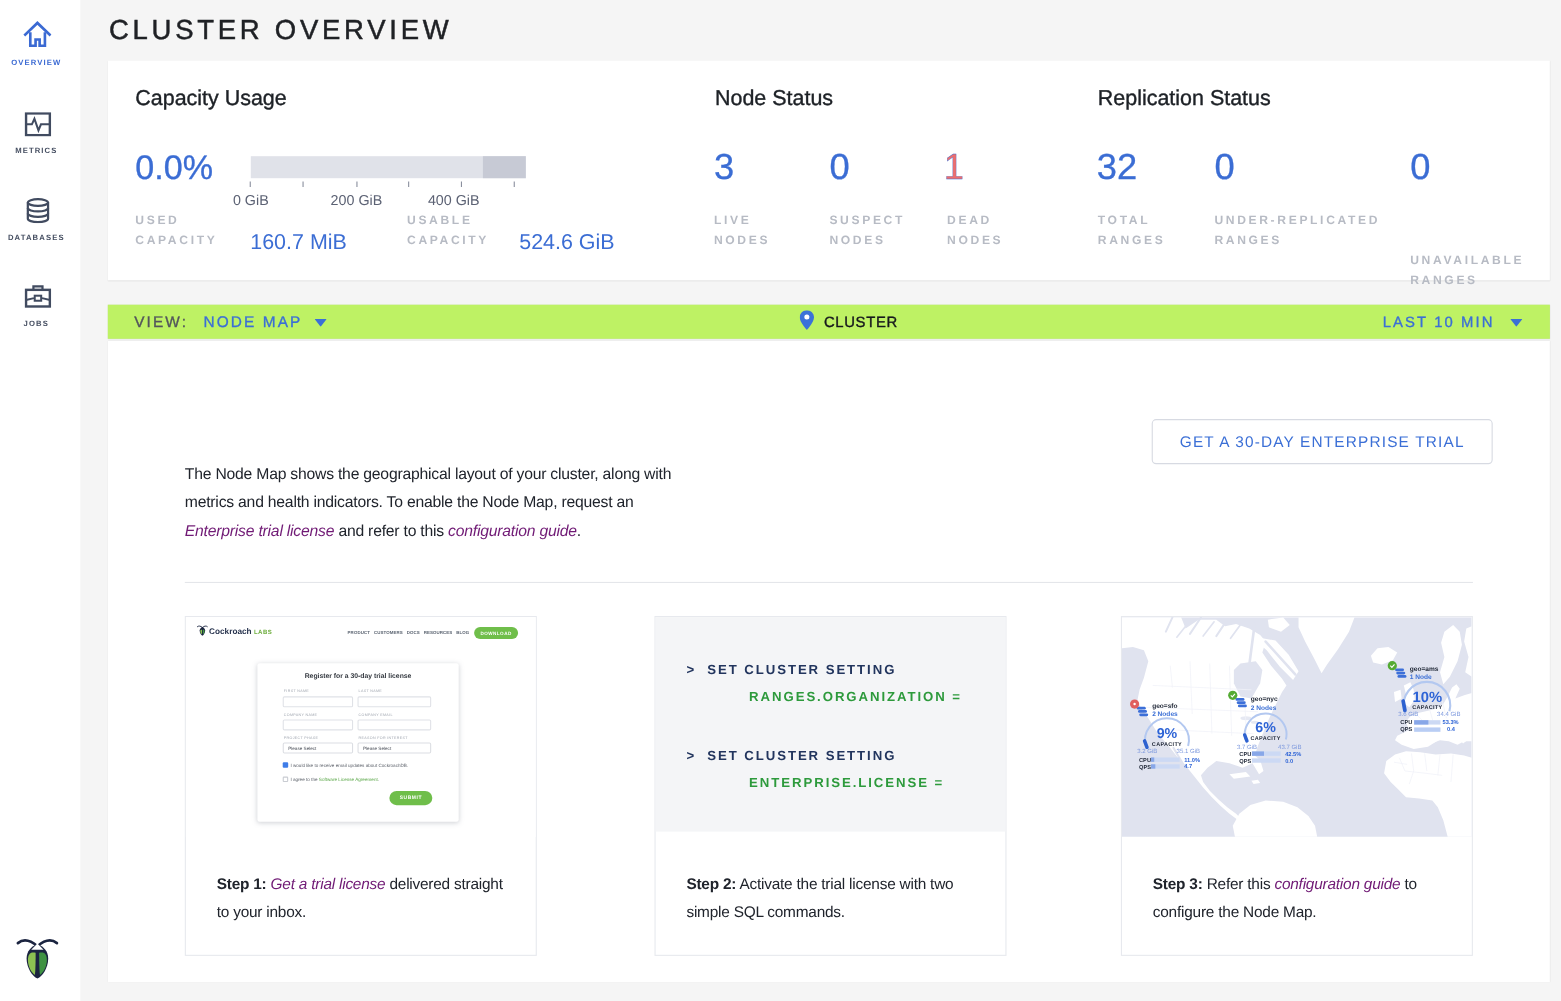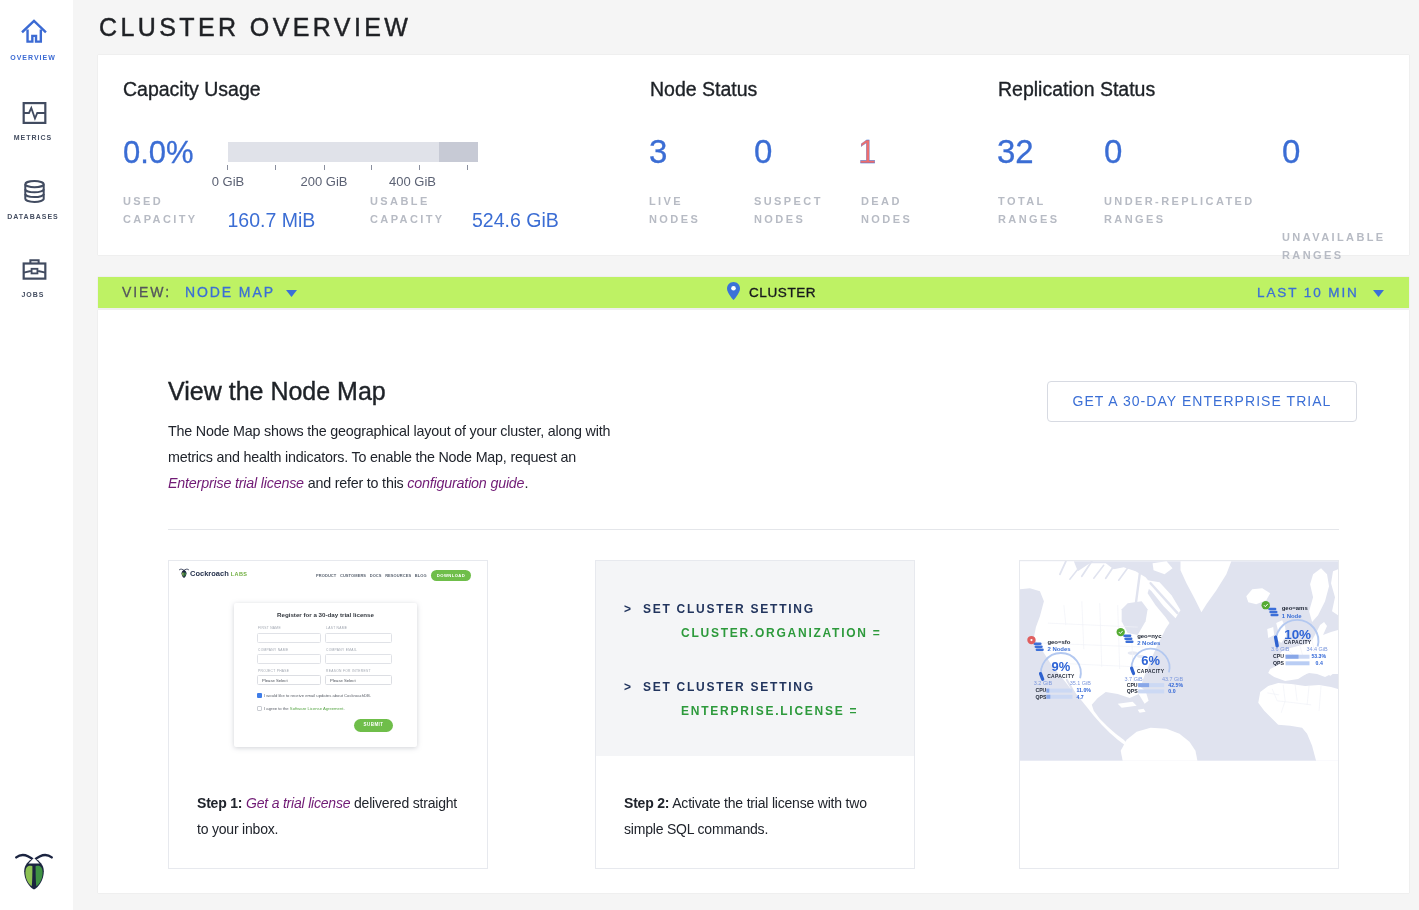--- a/index.html
+++ b/index.html
@@ -117,21 +117,20 @@
     <circle cx="6.5" cy="6.2" r="2.3" fill="#fff"></circle>
   </svg>
   <div class="abs" style="left:651px;top:7.5px;font-size:13.5px;font-weight:400;letter-spacing:0.6px;color:#17191d;-webkit-text-stroke:0.35px #17191d;">CLUSTER</div>
   <div class="abs" style="left:1159px;top:7.5px;font-size:13.5px;font-weight:400;letter-spacing:1.9px;-webkit-text-stroke:0.3px #3b6fd6;color:#3b6fd6;">LAST 10 MIN</div>
   <svg class="abs" style="left:1275px;top:13px" width="11" height="7">
       <path d="M0,0 L11,0 L5.5,7 Z" fill="#3b6fd6"></path>
     </svg>
 </div>
 
 <div id="panel">
-  <div class="abs" style="left:70px;top:67px;font-size:25px;font-weight:400;color:#1e2227;-webkit-text-stroke:0.4px #1e2227;">View the Node Map</div>
   <div class="abs" style="left:70px;top:108px;width:462px;font-size:14.3px;letter-spacing:-0.2px;line-height:26px;color:#20242c;">The Node Map shows the geographical layout of your cluster, along with metrics and health indicators. To enable the Node Map, request an <a class="lnk" href="#">Enterprise trial license</a> and refer to this <a class="lnk" href="#">configuration guide</a>.</div>
   <div class="abs" style="left:929px;top:71px;width:310px;height:41px;border:1px solid #d7dae2;border-radius:4px;background:#fff;text-align:center;line-height:39px;font-size:14px;font-weight:500;letter-spacing:1.05px;color:#3b6fd6;margin-left:20px;">GET A 30-DAY ENTERPRISE TRIAL</div>
   <div class="abs" style="left:70px;top:219px;width:1171px;height:1px;background:#e4e6ea;"></div>
 
   <div class="stepcard" style="left:70px;">
     <div id="shot1" class="abs" style="left:0;top:0;width:318px;height:200px;background:#fff;overflow:hidden;">
       <svg class="abs" style="left:10px;top:5px" width="10" height="14" viewBox="0 0 42 50">
         <path d="M21,14 C14,8 7,7 2,11" fill="none" stroke="#1b2440" stroke-width="3.5" stroke-linecap="round"></path>
         <path d="M21,14 C28,8 35,7 40,11" fill="none" stroke="#1b2440" stroke-width="3.5" stroke-linecap="round"></path>
         <path d="M21,12 C27,14.5 31.5,19 31.5,26 C31.5,35 26,43.5 21,45.5 C16,43.5 10.5,35 10.5,26 C10.5,19 15,14.5 21,12 Z" fill="#1b2440"></path>
@@ -161,21 +160,21 @@
         <div class="abs" style="left:30px;top:103px;font-size:4.2px;color:#5a5f68;">I agree to the <span style="color:#5aa748;">Software License Agreement</span>.</div>
         <div class="abs" style="left:120px;top:116px;width:39px;height:12.5px;border-radius:6.5px;background:#6fbe4a;color:#fff;font-size:4.5px;font-weight:700;text-align:center;line-height:12.5px;letter-spacing:0.5px;">SUBMIT</div>
       </div>
     </div>
     <div class="steptext"><b>Step 1:</b> <a class="lnk" href="#">Get a trial license</a> delivered straight to your inbox.</div>
   </div>
 
   <div class="stepcard" style="left:497px;">
     <div class="abs" style="left:0;top:0;width:318px;height:195px;background:#f4f5f7;"></div>
     <div class="abs" style="left:28px;top:41px;font-size:12px;font-weight:700;letter-spacing:1.75px;color:#22355e;">&gt;&nbsp;&nbsp;SET CLUSTER SETTING</div>
-    <div class="abs" style="left:85px;top:65px;font-size:12px;font-weight:700;letter-spacing:1.75px;color:#2d9a3c;">CLUSTER.ORGANIZATION =</div>
+    <div class="abs" style="left:85px;top:65px;font-size:12px;font-weight:700;letter-spacing:1.75px;color:#2d9a3c;">RANGES.ORGANIZATION =</div>
     <div class="abs" style="left:28px;top:119px;font-size:12px;font-weight:700;letter-spacing:1.75px;color:#22355e;">&gt;&nbsp;&nbsp;SET CLUSTER SETTING</div>
     <div class="abs" style="left:85px;top:143px;font-size:12px;font-weight:700;letter-spacing:1.75px;color:#2d9a3c;">ENTERPRISE.LICENSE =</div>
     <div class="steptext"><b>Step 2:</b> Activate the trial license with two simple SQL commands.</div>
   </div>
 
   <div class="stepcard" style="left:921px;">
     <div id="map3" class="abs" style="left:0;top:0;width:318px;height:200px;overflow:hidden;">
     <svg width="318" height="200" viewBox="0 0 319 200">
       <rect x="0" y="0" width="319" height="200" fill="#e0e3ef"></rect>
       <g fill="#ffffff" stroke="none">
@@ -286,14 +285,15 @@
         <text x="253.8" y="97.4" font-size="5.2" font-weight="bold" fill="#1e2636">CPU</text>
         <rect x="266.4" y="93.7" width="24" height="4" fill="#ccd9f4"></rect>
         <rect x="266.4" y="93.7" width="13" height="4" fill="#88a7e8"></rect>
         <text x="292.3" y="97.3" font-size="5.2" font-weight="bold" fill="#2e64d6">53.3%</text>
         <text x="253.8" y="104" font-size="5.2" font-weight="bold" fill="#1e2636">QPS</text>
         <rect x="266.4" y="100.3" width="24" height="4" fill="#b9cdf4"></rect>
         <text x="296.5" y="103.9" font-size="5.2" font-weight="bold" fill="#2e64d6">0.4</text>
       </g>
     </svg>
     </div>
+    <div class="steptext"><b>Step 3:</b> Refer this <a class="lnk" href="#">configuration guide</a> to configure the Node Map.</div>
   </div>
 </div>
 
 </body></html>

